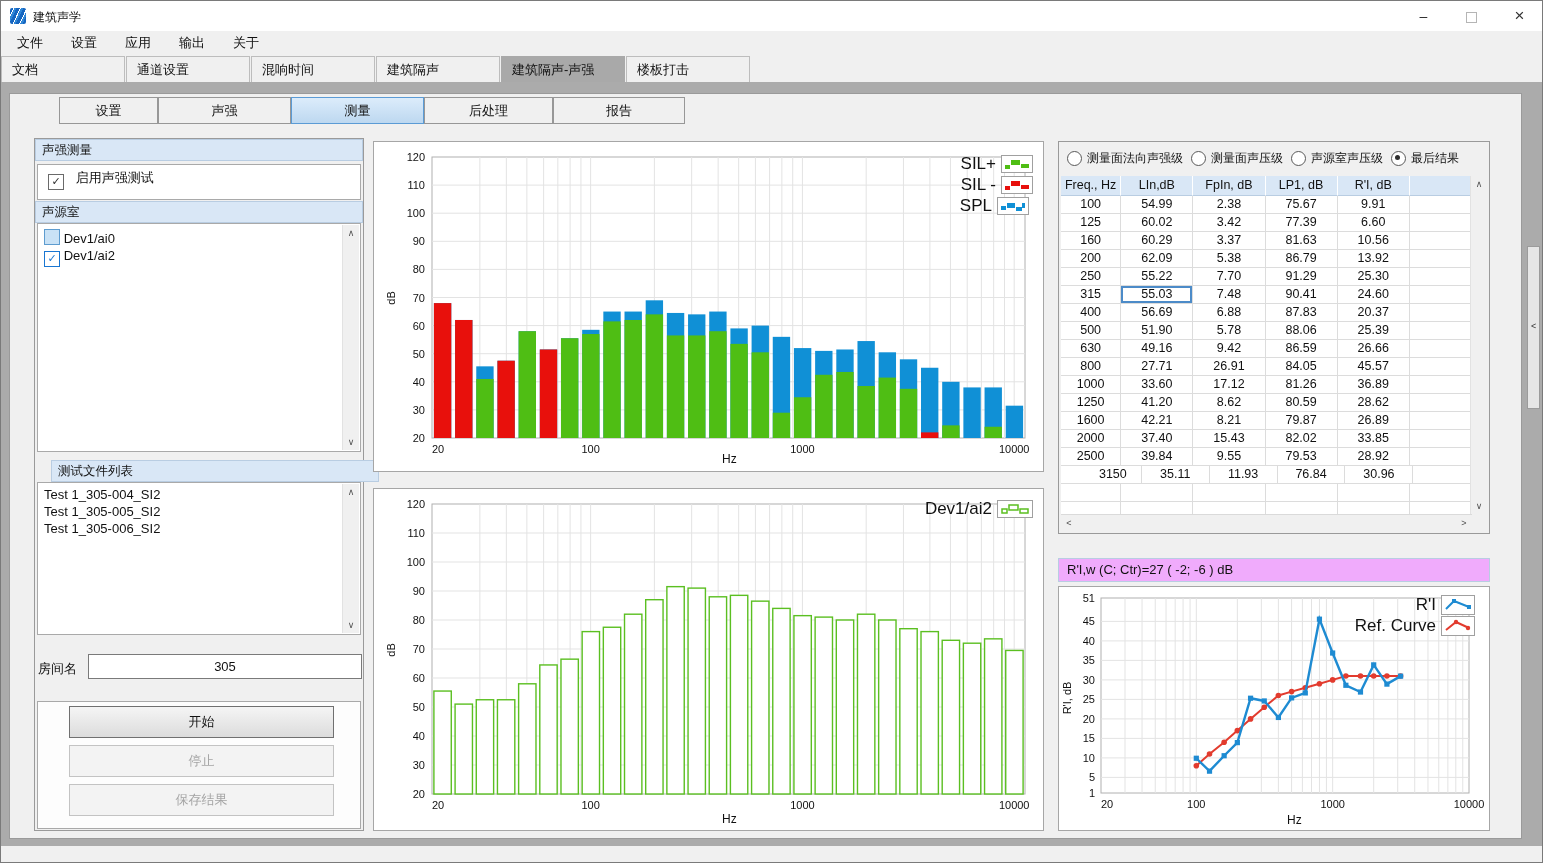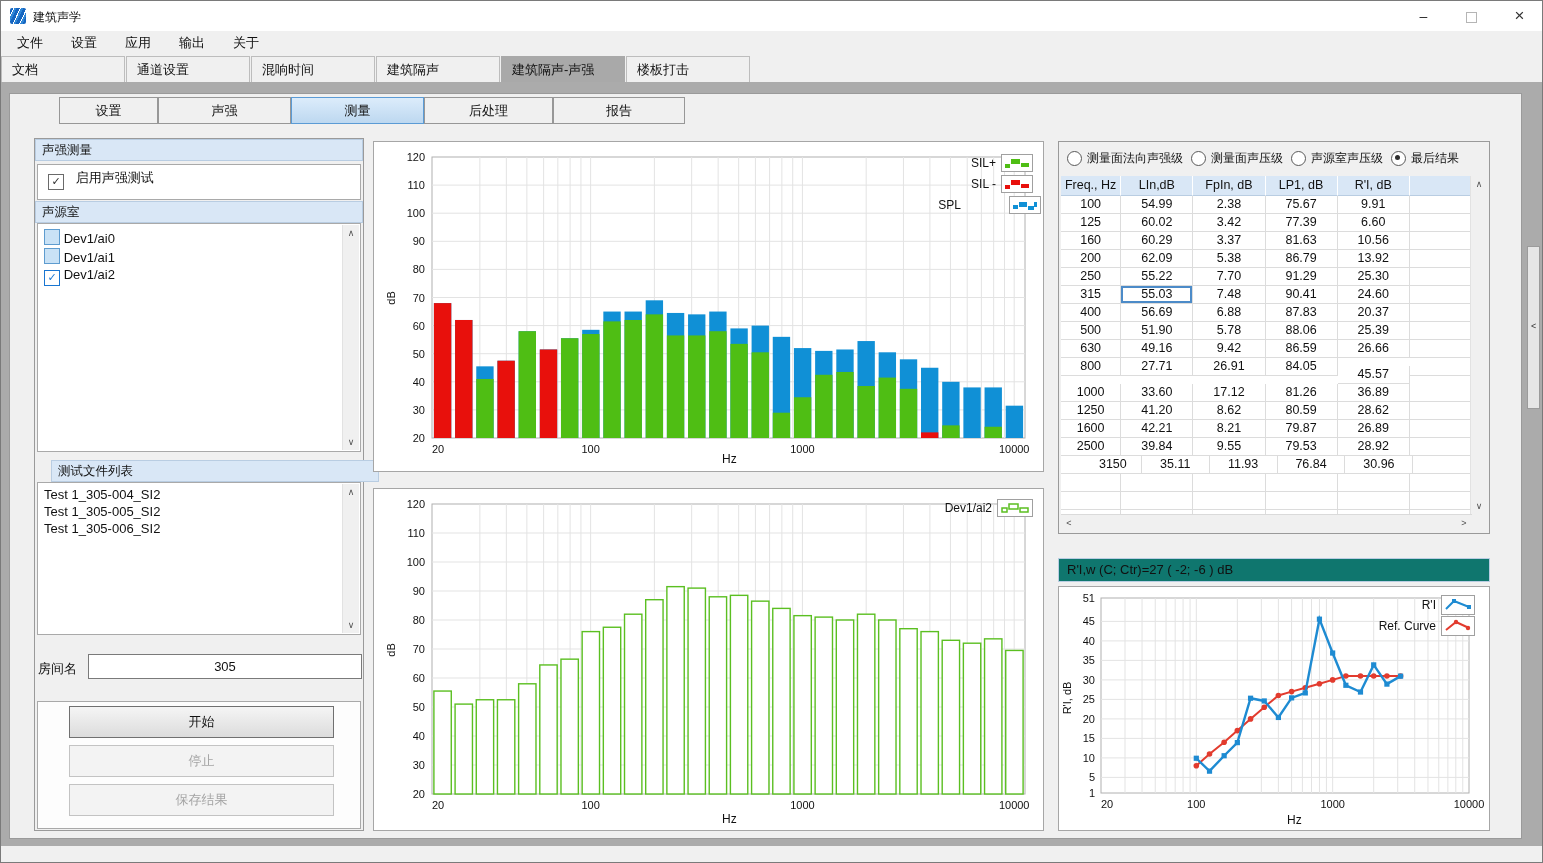--- a/index.html
+++ b/index.html
@@ -58,32 +58,32 @@
   
   .btn{text-align:center;font-size:13px;border:1px solid #707070;
        background:linear-gradient(#f5f5f5,#dcdcdc);line-height:30px;}
   .btn.disabled{border:1px solid #c3c3c3;background:#f3f3f3;color:#a4a4a4;}
 
   
   .chart-panel{background:#fff;border:1px solid #a6a6a6;}
   .axis-ylabel{transform:rotate(-90deg);transform-origin:center;font-size:11px;color:#111;}
   .axis-xlabel{font-size:12px;color:#111;}
   .leg-row{position:absolute;display:flex;align-items:center;}
-  .leg-label{font-size:12px;margin-right:5px;}
+  .leg-label{font-size:17px;margin-right:5px;}
   .leg-icon{border:1px solid #a0a0a0;background:#fff;display:inline-flex;align-items:center;justify-content:center;}
 
   
   .rt-row{display:flex;}
   .rt-cell{height:17px;line-height:17px;font-size:12.5px;text-align:center;border-right:1px solid #dcdcdc;
            border-bottom:1px solid #dcdcdc;background:#fff;overflow:hidden;}
   .rt-head .rt-cell{background:#d9e7f6;border-right:1px solid #ffffff;border-bottom:1px solid #b9cde2;height:19px;line-height:19px;font-size:12.5px;}
   .rt-cell.sel{box-shadow:inset 0 0 0 2px #4c8bc8;}
   .hsb{background:#f0f0f0;border-top:1px solid #dadada;}
 
-  .riw-bar{background:#0f766e;border:1px solid #b9cde2;font-size:13px;line-height:22px;padding-left:8px;}
+  .riw-bar{background:#f0abfc;border:1px solid #b9cde2;font-size:13px;line-height:22px;padding-left:8px;}
 
   .collapse-pill{background:#e6e6e6;border:1px solid #9b9b9b;text-align:center;color:#333;font-size:9px;}
 </style>
 </head>
 <body>
 
 <div class="app">
 
   <div class="abs titlebar">
     <div class="abs logo"></div>
@@ -127,24 +127,20 @@
       <span class="cb dark on" style="margin:9px 0 0 10px;">✓</span>
       <span style="margin-left:8px;vertical-align:1px;">启用声强测试</span>
     </div>
 
     <div class="abs bluehead" style="left:0;top:62px;width:328px;height:22px;">声源室</div>
 
     <div class="abs whitebox" style="left:2px;top:84px;width:324px;height:229px;">
       <div class="list-item" style="margin-top:4px;">
         <span class="cb blue"></span>
         <span>Dev1/ai0</span>
-      </div>
-      <div class="list-item">
-        <span class="cb blue"></span>
-        <span>Dev1/ai1</span>
       </div>
       <div class="list-item">
         <span class="cb blue on">✓</span>
         <span>Dev1/ai2</span>
       </div>
       <div class="sb-v">
         <div class="sb-arrow" style="top:0;">∧</div>
         <div class="sb-arrow" style="bottom:0;">∨</div>
       </div>
     </div>
@@ -298,21 +294,21 @@
       <span class="leg-icon" style="width:30px;height:16px;">
         <svg width="26" height="12">
             <g fill="#E8100C">
               <rect x="1" y="7" width="5" height="4"></rect>
               <rect x="7" y="2" width="9" height="5"></rect>
               <rect x="17" y="6" width="8" height="4"></rect>
             </g>
           </svg>
       </span>
     </div>
-    <div class="leg-row" style="top:54px;right:2px;gap:43px;">
+    <div class="leg-row" style="top:54px;right:14px;">
       <span class="leg-label">SPL</span>
       <span class="leg-icon" style="width:30px;height:16px;">
         <svg width="26" height="12">
             <g fill="#1090D6">
               <rect x="1" y="6" width="5" height="4"></rect>
               <rect x="7" y="3" width="8" height="5"></rect>
               <rect x="16" y="7" width="6" height="4"></rect>
               <rect x="22" y="3" width="3" height="5"></rect>
             </g>
           </svg>
@@ -510,21 +506,21 @@
             <div class="rt-cell" style="width: 72px;">9.42</div>
             <div class="rt-cell" style="width: 72px;">86.59</div>
             <div class="rt-cell" style="width: 72px;">26.66</div>
             <div class="rt-cell" style="width: 62px;"></div>
           </div>
           <div class="rt-row">
             <div class="rt-cell" style="width: 60px;">800</div>
             <div class="rt-cell" style="width: 72px;">27.71</div>
             <div class="rt-cell" style="width: 72px;">26.91</div>
             <div class="rt-cell" style="width: 72px;">84.05</div>
-            <div class="rt-cell" style="width: 72px; margin-top: 8px;">45.57</div>
+            <div class="rt-cell" style="width: 72px;">45.57</div>
             <div class="rt-cell" style="width: 62px;"></div>
           </div>
           <div class="rt-row">
             <div class="rt-cell" style="width: 60px;">1000</div>
             <div class="rt-cell" style="width: 72px;">33.60</div>
             <div class="rt-cell" style="width: 72px;">17.12</div>
             <div class="rt-cell" style="width: 72px;">81.26</div>
             <div class="rt-cell" style="width: 72px;">36.89</div>
             <div class="rt-cell" style="width: 62px;"></div>
           </div>
@@ -535,20 +531,28 @@
             <div class="rt-cell" style="width: 72px;">80.59</div>
             <div class="rt-cell" style="width: 72px;">28.62</div>
             <div class="rt-cell" style="width: 62px;"></div>
           </div>
           <div class="rt-row">
             <div class="rt-cell" style="width: 60px;">1600</div>
             <div class="rt-cell" style="width: 72px;">42.21</div>
             <div class="rt-cell" style="width: 72px;">8.21</div>
             <div class="rt-cell" style="width: 72px;">79.87</div>
             <div class="rt-cell" style="width: 72px;">26.89</div>
+            <div class="rt-cell" style="width: 62px;"></div>
+          </div>
+          <div class="rt-row">
+            <div class="rt-cell" style="width: 60px;">2000</div>
+            <div class="rt-cell" style="width: 72px;">37.40</div>
+            <div class="rt-cell" style="width: 72px;">15.43</div>
+            <div class="rt-cell" style="width: 72px;">82.02</div>
+            <div class="rt-cell" style="width: 72px;">33.85</div>
             <div class="rt-cell" style="width: 62px;"></div>
           </div>
           <div class="rt-row">
             <div class="rt-cell" style="width: 60px;">2500</div>
             <div class="rt-cell" style="width: 72px;">39.84</div>
             <div class="rt-cell" style="width: 72px;">9.55</div>
             <div class="rt-cell" style="width: 72px;">79.53</div>
             <div class="rt-cell" style="width: 72px;">28.92</div>
             <div class="rt-cell" style="width: 62px;"></div>
           </div>

